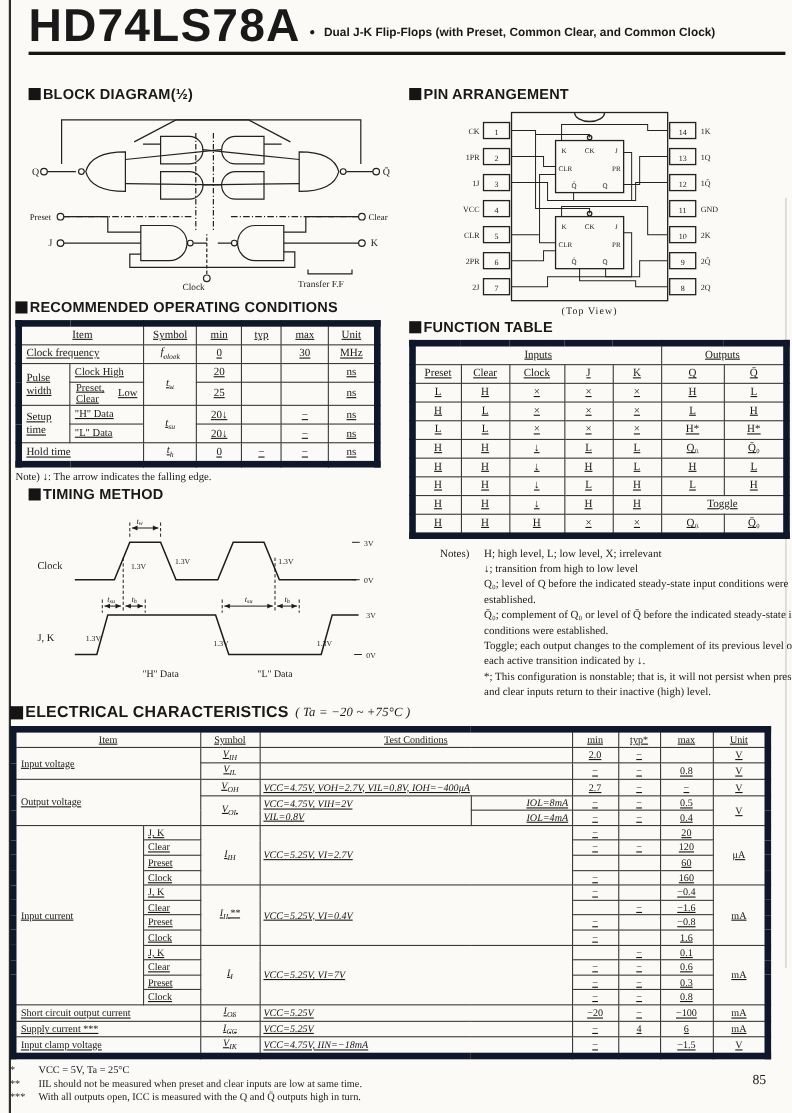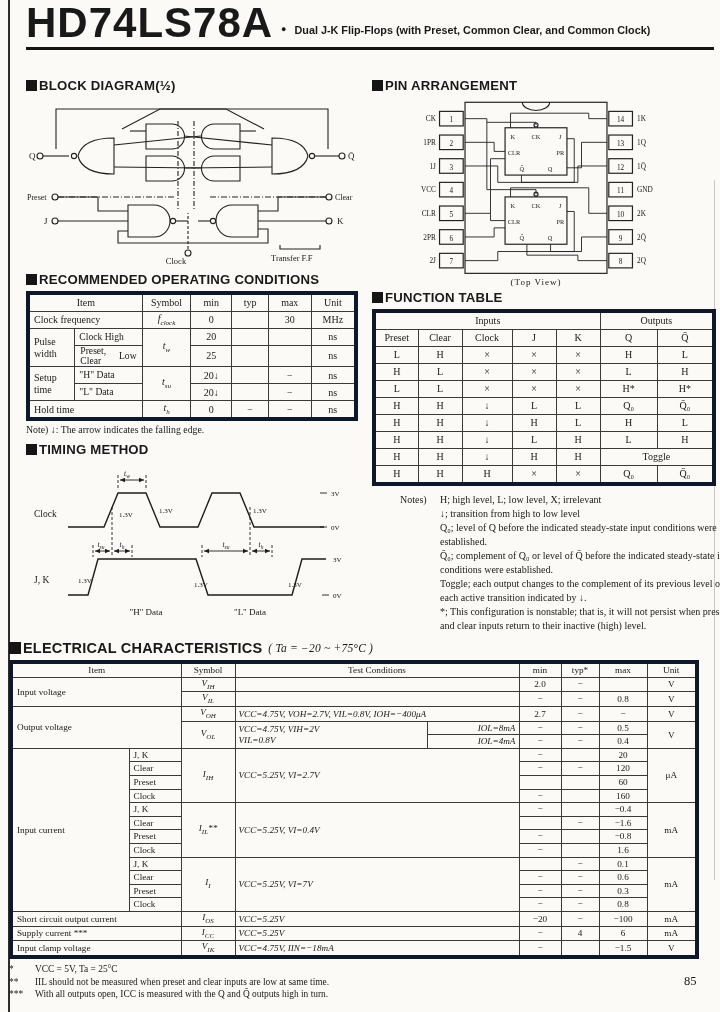--- a/index.html
+++ b/index.html
@@ -21,21 +21,21 @@
 
   
   .sechead{font-family:"Liberation Sans",sans-serif;font-weight:bold;font-size:13.2px;letter-spacing:.2px;white-space:nowrap;display:flex;align-items:center;}
   .sq{width:11px;height:11px;background:#151515;display:inline-block;margin-right:2px;flex:0 0 auto;}
   .sechead .suffix{font-family:"Liberation Serif",serif;font-weight:normal;font-style:italic;font-size:11.5px;margin-left:6px;}
 
   .abs{position:absolute;}
 
   
   table{border-collapse:collapse;table-layout:fixed;}
-  .dtable{border:4px solid #0f172a;}
+  .dtable{border:6px solid #0f172a;text-decoration:underline;}
   .dtable td{border:1px solid #3a3a3a;text-align:center;padding:0 3px;font-size:10px;height:16px;line-height:1.12;overflow:hidden;}
   .left{text-align:left !important;padding-left:4px !important;}
   .sy{font-style:italic;}
   .sy sub, sub{font-size:7px;}
   .cond{font-style:italic;text-align:left !important;font-size:9.2px !important;margin-top:38px;}
   .bt{border-top:1.8px solid #151515 !important;}
   .bl{border-left:1.8px solid #151515 !important;}
   .blm{border-left:1.5px solid #151515 !important;}
 
   .rec-note{font-size:9.8px;margin-top:3px;}
@@ -238,21 +238,21 @@
     <text x="150" y="124" font-size="7" text-anchor="middle">CK</text>
     <text x="178" y="124" font-size="7" text-anchor="end">J</text>
     <text x="119" y="142" font-size="7">CLR</text>
     <text x="181" y="142" font-size="7" text-anchor="end">PR</text>
     <text x="132" y="159" font-size="7">Q̄</text>
     <text x="168" y="159" font-size="7" text-anchor="end">Q</text>
   </svg>
   <div class="dipcaption">(Top View)</div>
 </div>
 
-<div class="abs" style="left:26px;top:272px;width:334px;">
+<div class="abs" style="left:14px;top:272px;width:334px;">
   <div class="sechead">
       <span class="sq"></span>
       <span>RECOMMENDED OPERATING CONDITIONS</span>
     </div>
   <table class="dtable rec" style="width:332px;margin-top:4px;">
     <colgroup>
         <col style="width:46px">
         <col style="width:66px">
         <col style="width:48px">
         <col style="width:40px">

